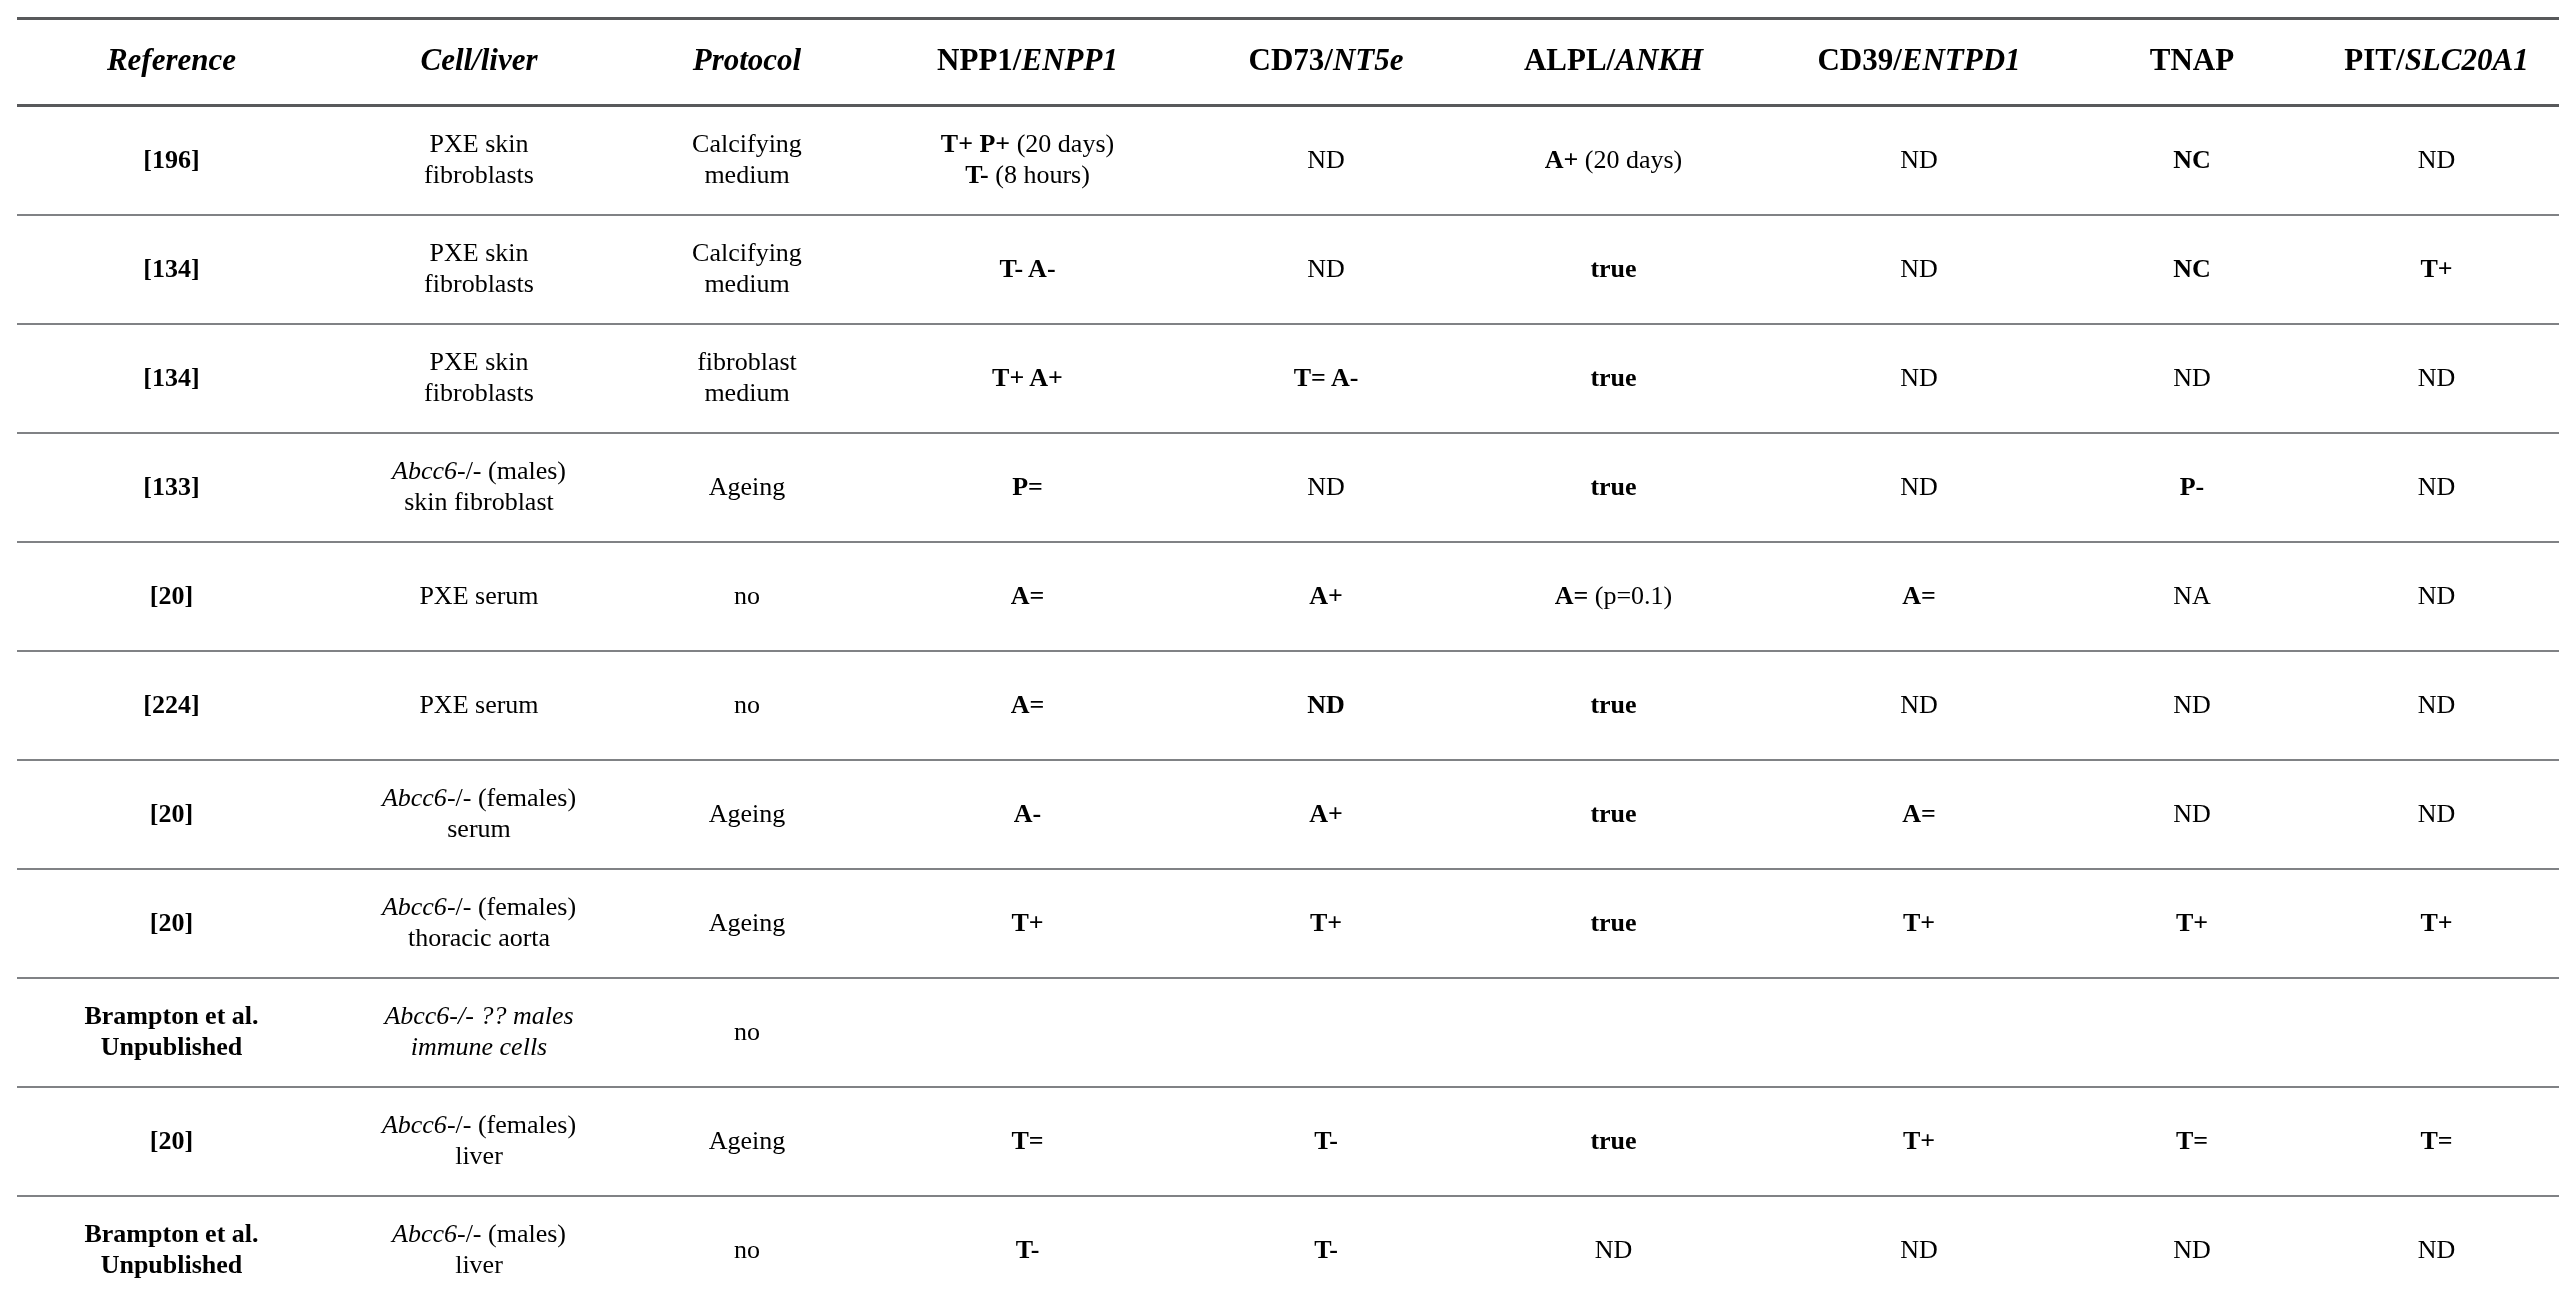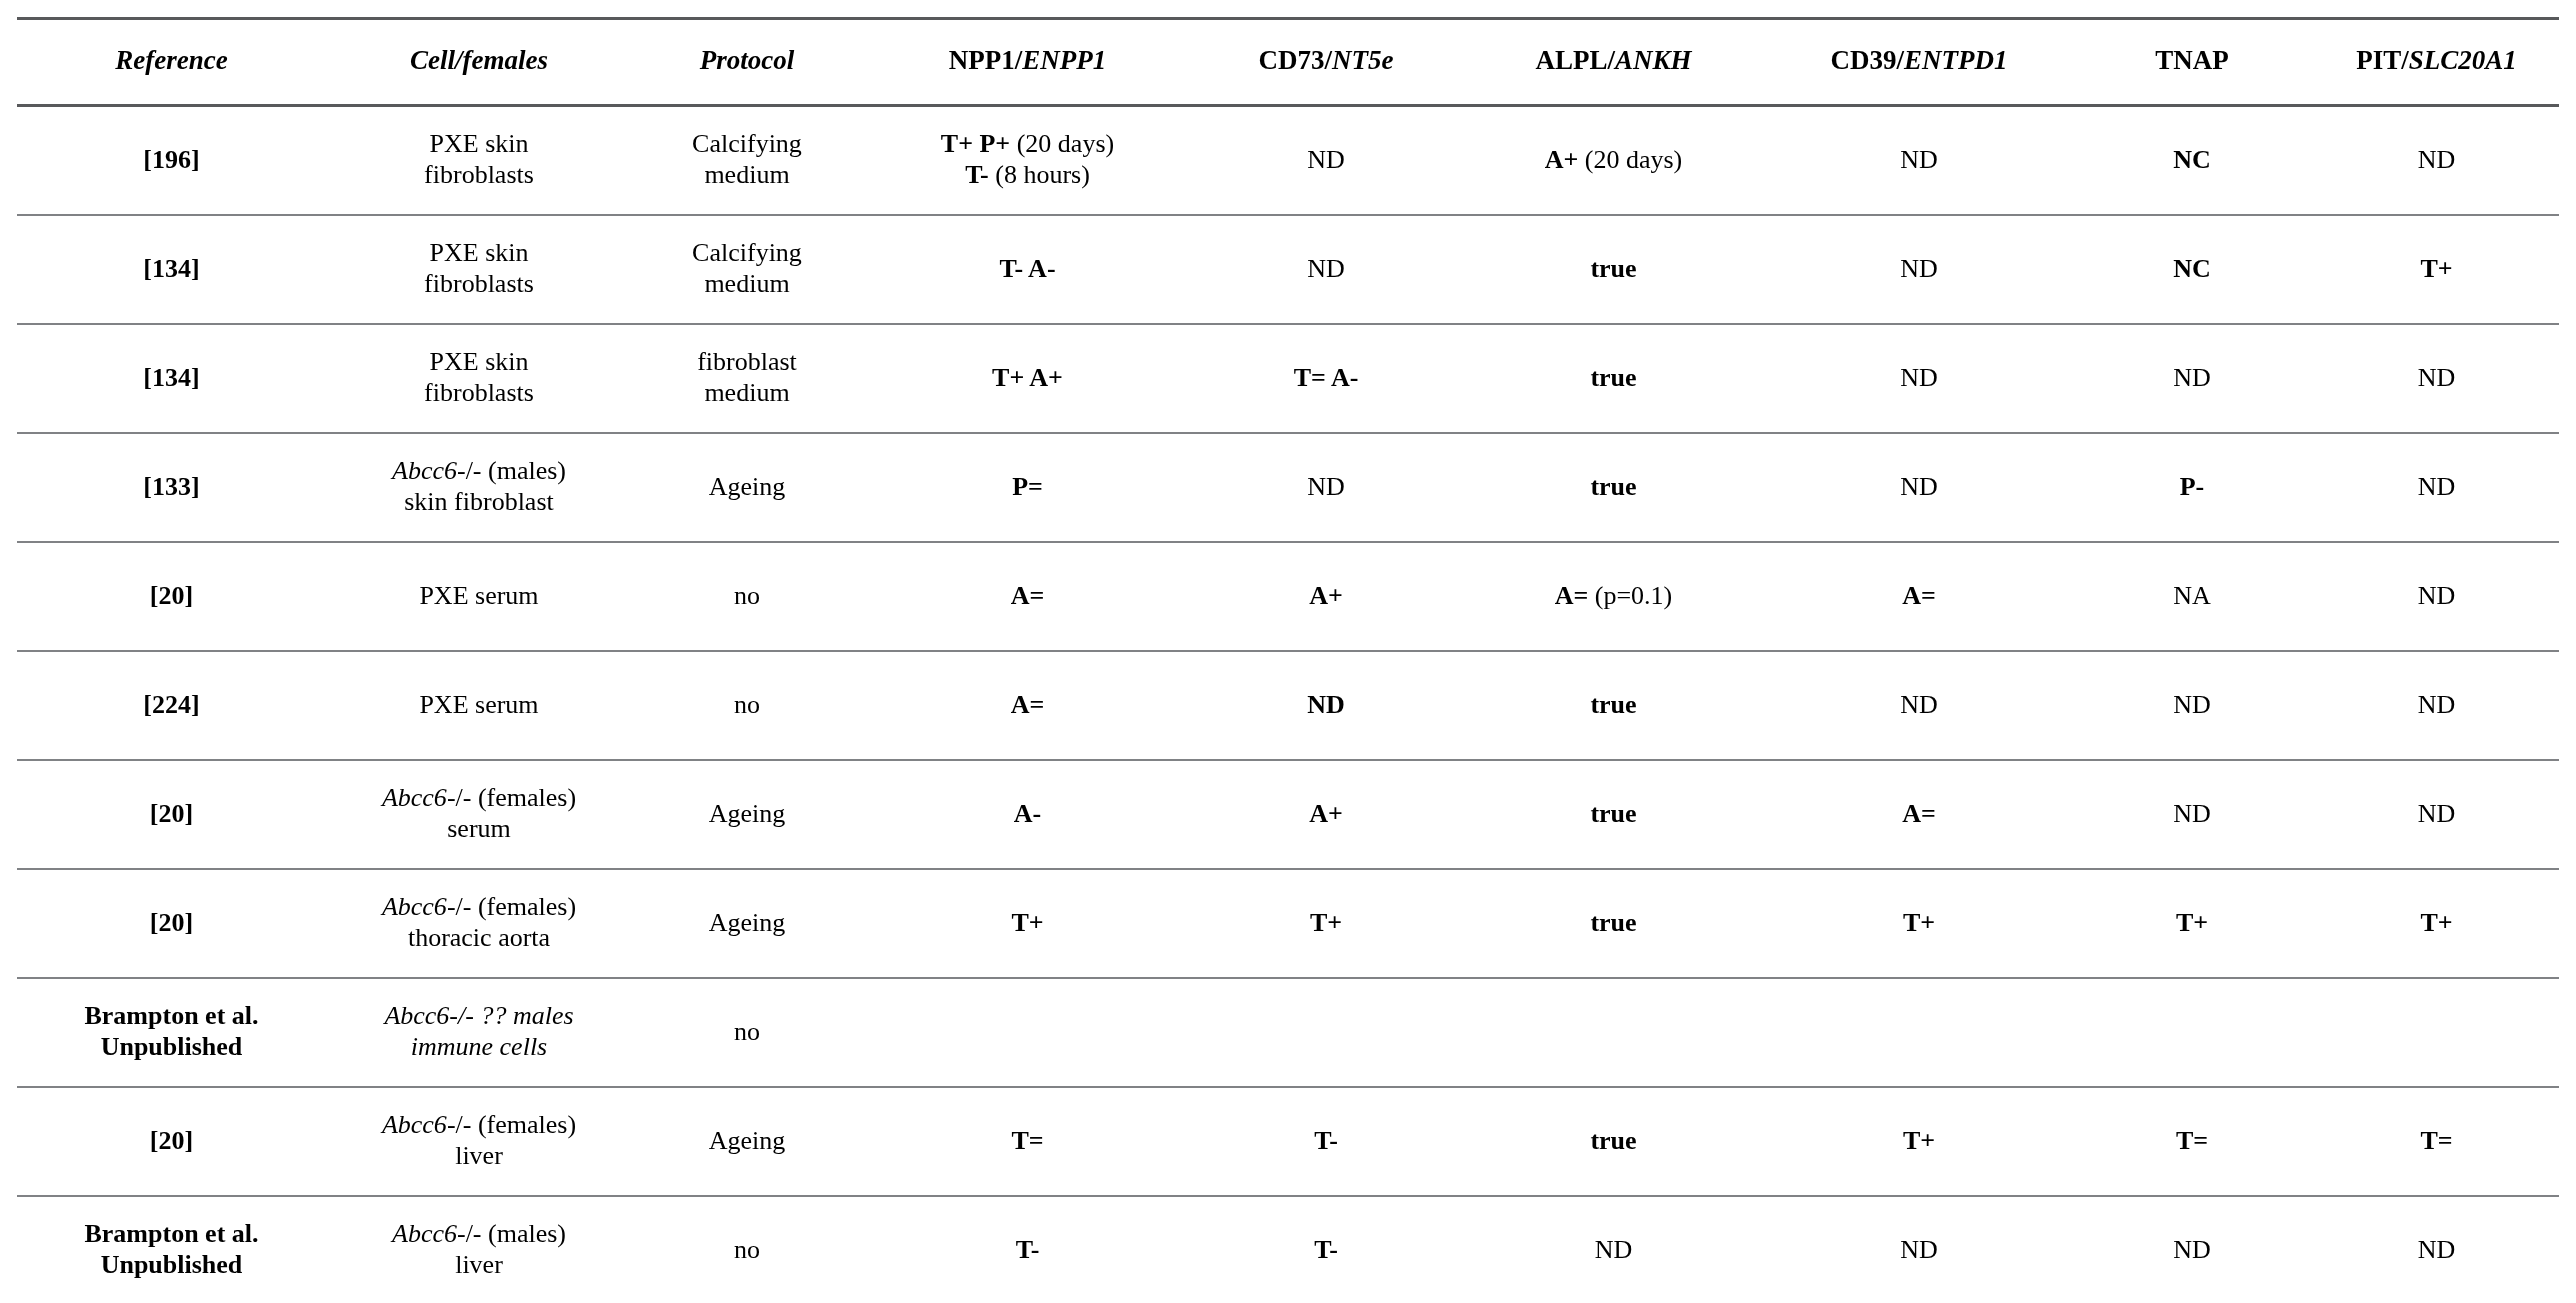--- a/index.html
+++ b/index.html
@@ -51,21 +51,21 @@
   th, td {
     text-align: center;
     vertical-align: middle;
     padding: 0;
     background: #ffffff;
   }
 
   th {
     font-weight: bold;
     font-style: italic;
-    font-size: 27px;
+    font-size: 31px;
     height: 66px;
     padding: 7.7px 3.1px 10.7px 3.1px;
   }
 
   
   th .upr { font-style: normal; }
   th .ital { }
 
   td {
     height: 84px;
@@ -107,21 +107,21 @@
         <col class="c-cd73">
         <col class="c-tnap">
       <col class="c-cd39">
         <col class="c-ankh">
         <col class="c-pit">
     </colgroup>
 
     <thead>
       <tr class="head-row">
         <th>Reference</th>
-        <th>Cell/females</th>
+        <th>Cell/liver</th>
         <th>Protocol</th>
         <th><span class="upr">NPP1/</span><span class="ital">ENPP1</span></th>
         <th><span class="upr">CD73/</span><span class="ital">NT5e</span></th>
         <th><span class="upr">ALPL/</span><span class="ital">ANKH</span></th>
         <th><span class="upr">CD39/</span><span class="ital">ENTPD1</span></th>
         <th><span class="upr">TNAP</span><span class="ital"></span></th>
         <th><span class="upr">PIT/</span><span class="ital">SLC20A1</span></th>
       </tr>
     </thead>
 

